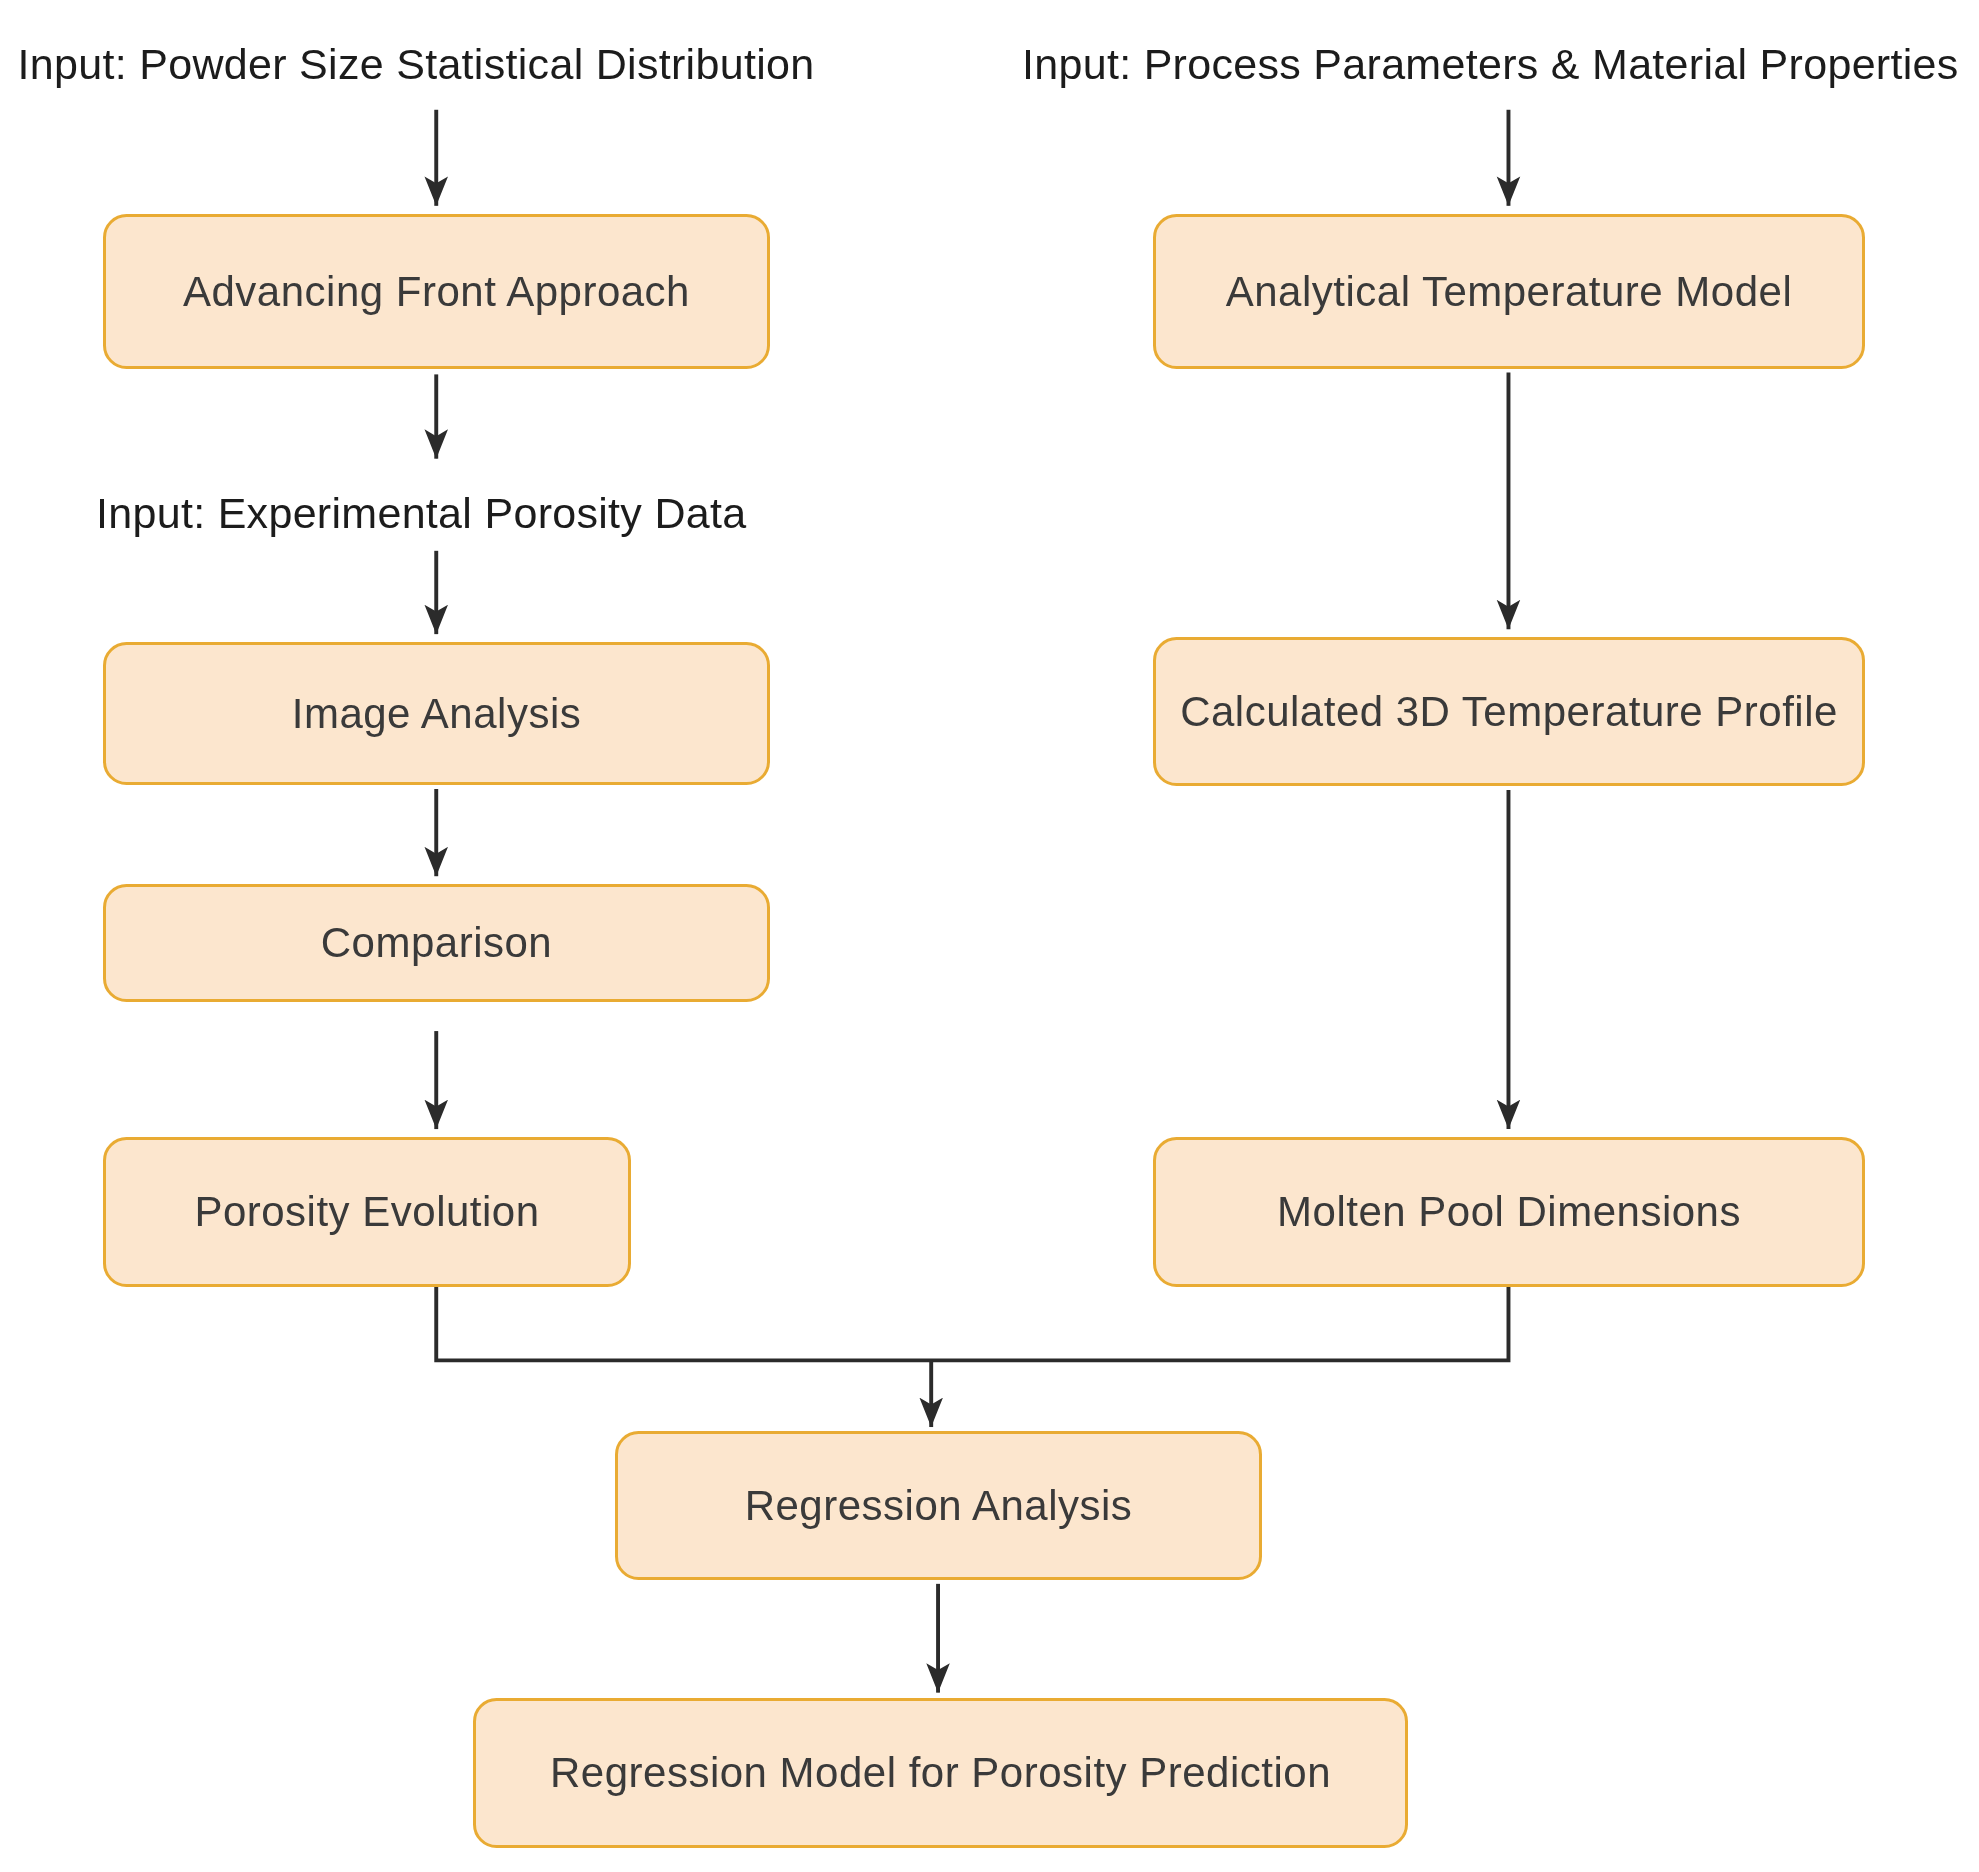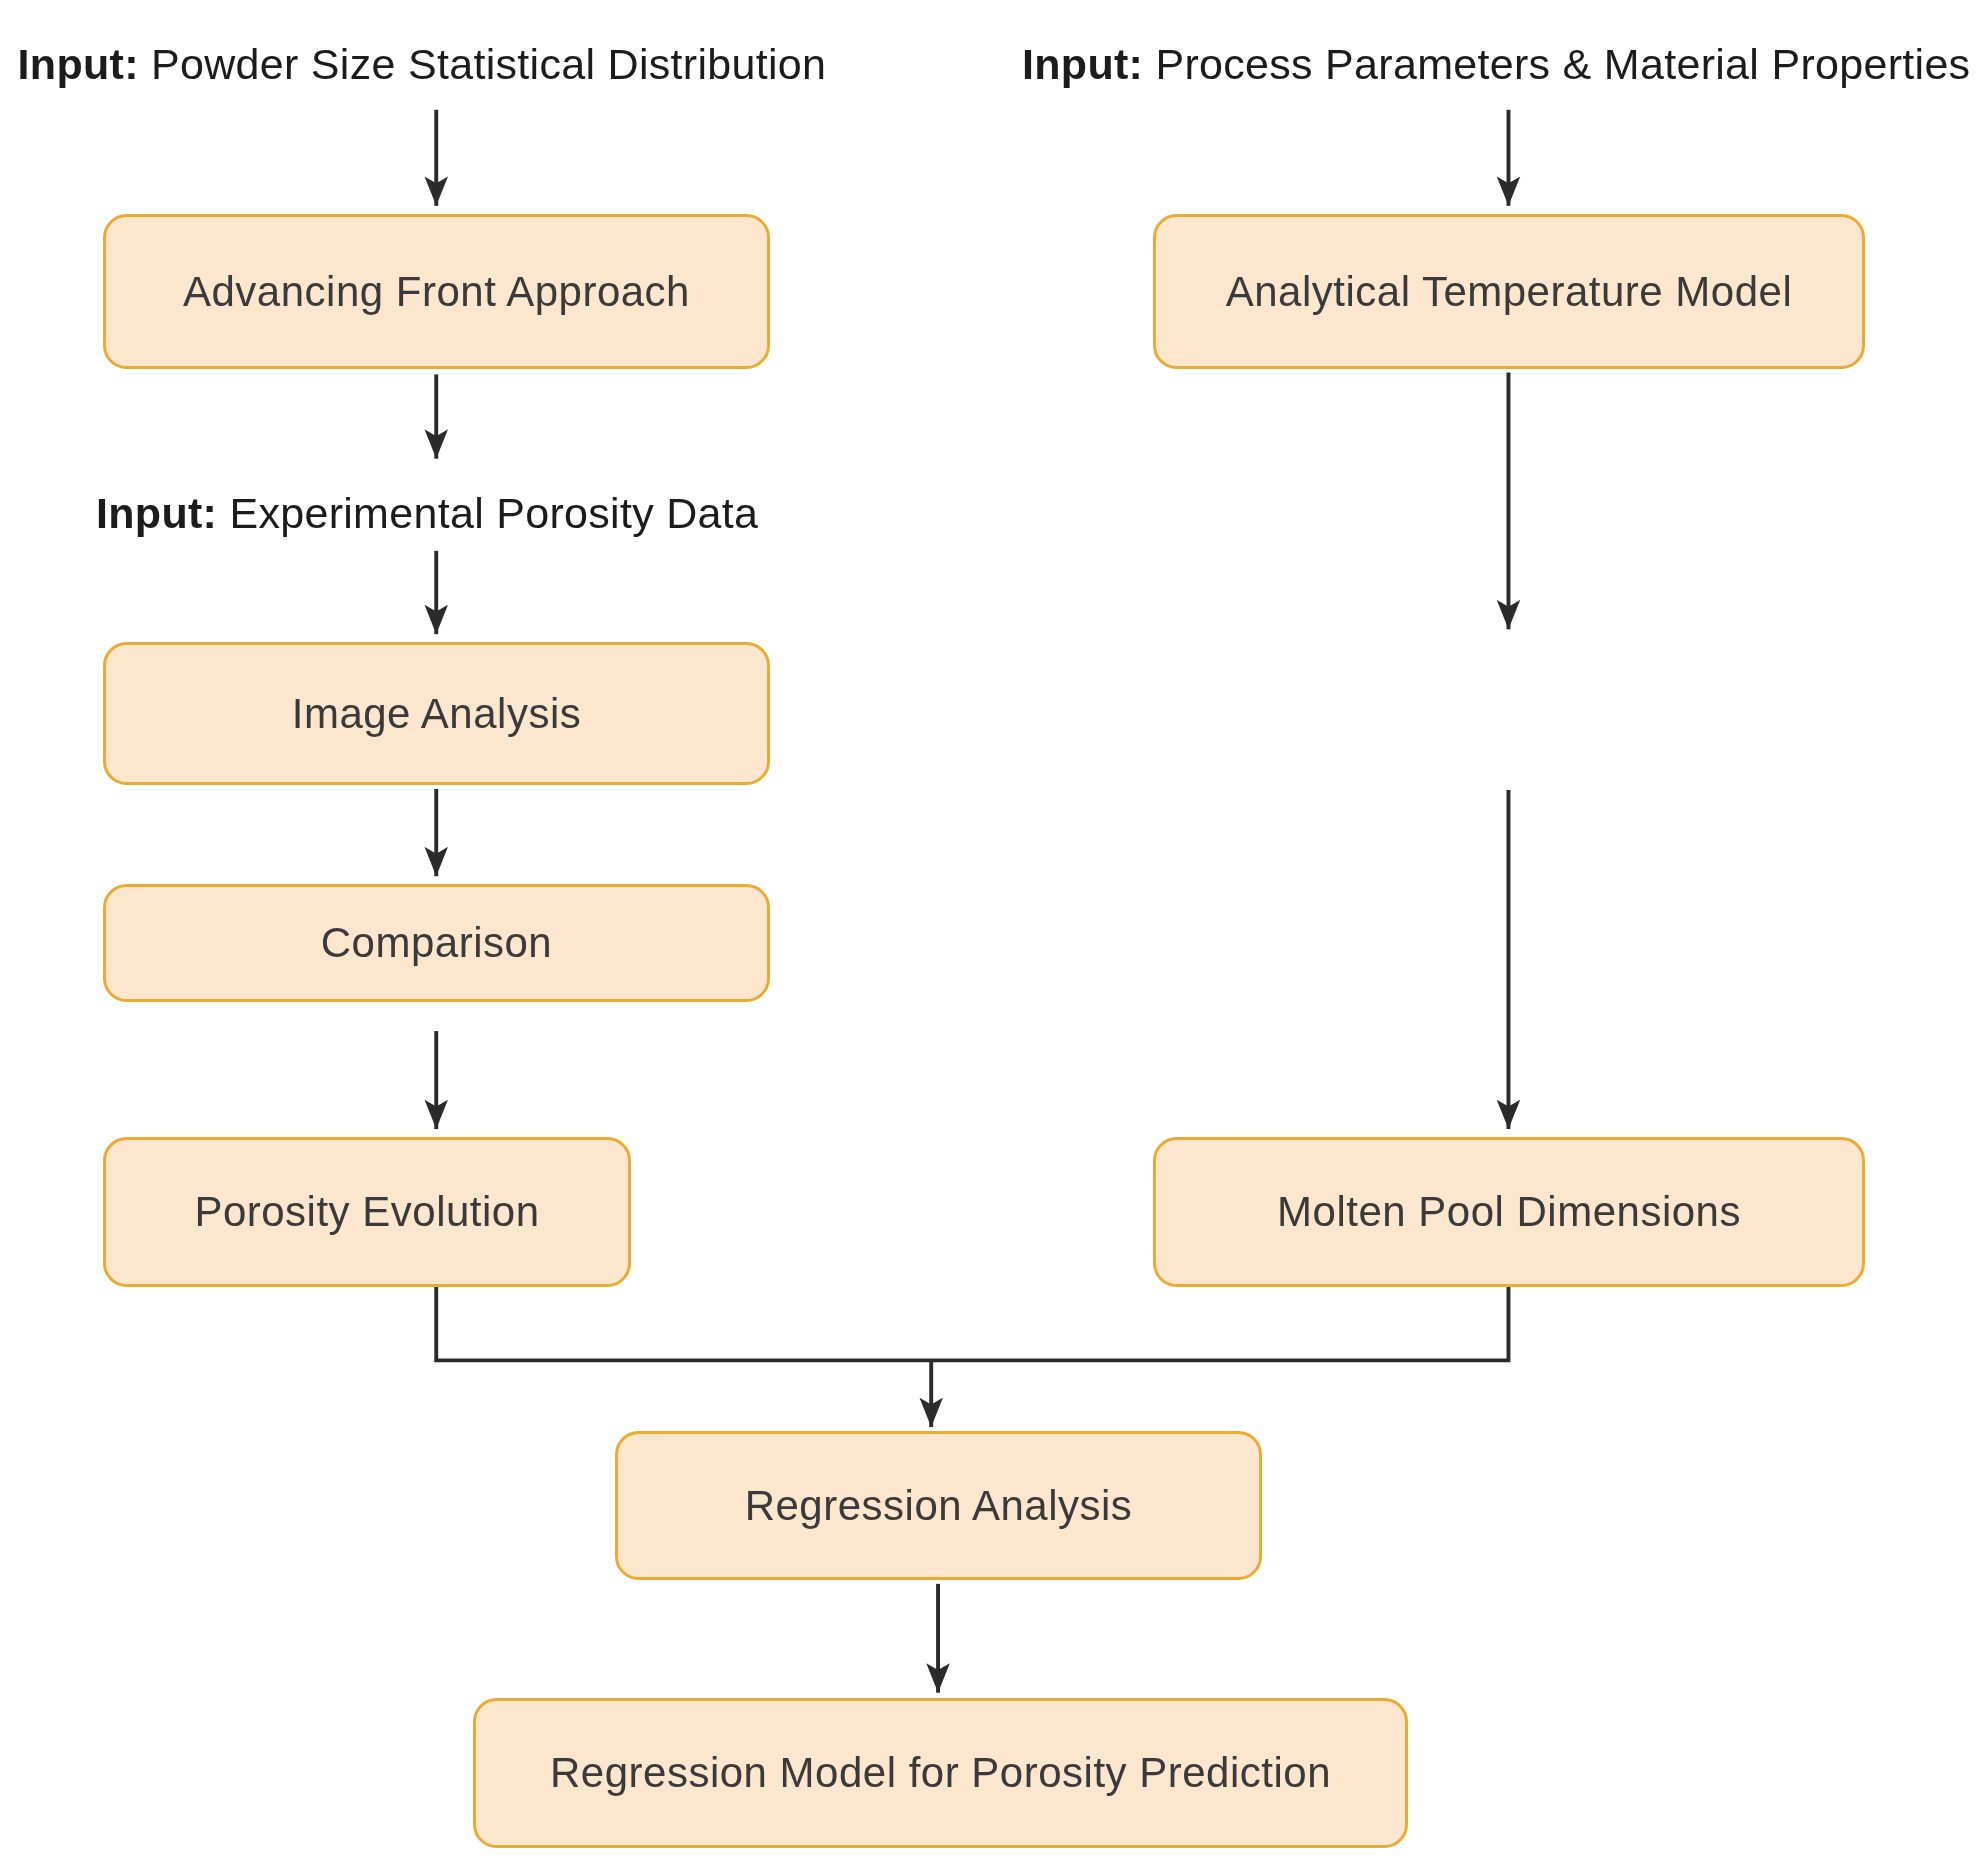--- a/index.html
+++ b/index.html
@@ -46,21 +46,21 @@
   }
   .free-label {
     position: absolute;
     font-size: 43px;
     line-height: 55px;
     color: var(--color-label_text, #1c1c1c);
     white-space: nowrap;
     letter-spacing: 0.3px;
   }
   .free-label .prefix {
-    font-weight: 700;
+    font-weight: 400;
   }
 </style>
 </head>
 <body>
 
 <div class="canvas">
 
   <svg class="edges" viewBox="0 0 2020 1910" xmlns="http://www.w3.org/2000/svg">
     <defs>
       <marker id="arrowhead" markerUnits="userSpaceOnUse" markerWidth="34" markerHeight="28" viewBox="0 0 34 28" refX="30" refY="14" orient="auto">
@@ -94,20 +94,21 @@
     <span class="prefix">Input:</span>
     <span>Experimental Porosity Data</span>
   </div>
 
   <div class="node" style="left:1153px; top:214px; width:712px; height:155px;">Analytical Temperature Model</div>
 
   <div class="node" style="left:103px; top:214px; width:667px; height:155px;">Advancing Front Approach</div>
 
   <div class="node" style="left:103px; top:642px; width:667px; height:143px;">Image Analysis</div>
 
+  <div class="node" style="left:1153px; top:637px; width:712px; height:149px;">Calculated 3D Temperature Profile</div>
 
   <div class="node" style="left:103px; top:884px; width:667px; height:118px;">Comparison</div>
 
   <div class="node" style="left:103px; top:1137px; width:528px; height:150px;">Porosity Evolution</div>
 
   <div class="node" style="left:615px; top:1431px; width:647px; height:149px;">Regression Analysis</div>
 
   <div class="node" style="left:1153px; top:1137px; width:712px; height:150px;">Molten Pool Dimensions</div>
 
   <div class="node" style="left:473px; top:1698px; width:935px; height:150px;">Regression Model for Porosity Prediction</div>

